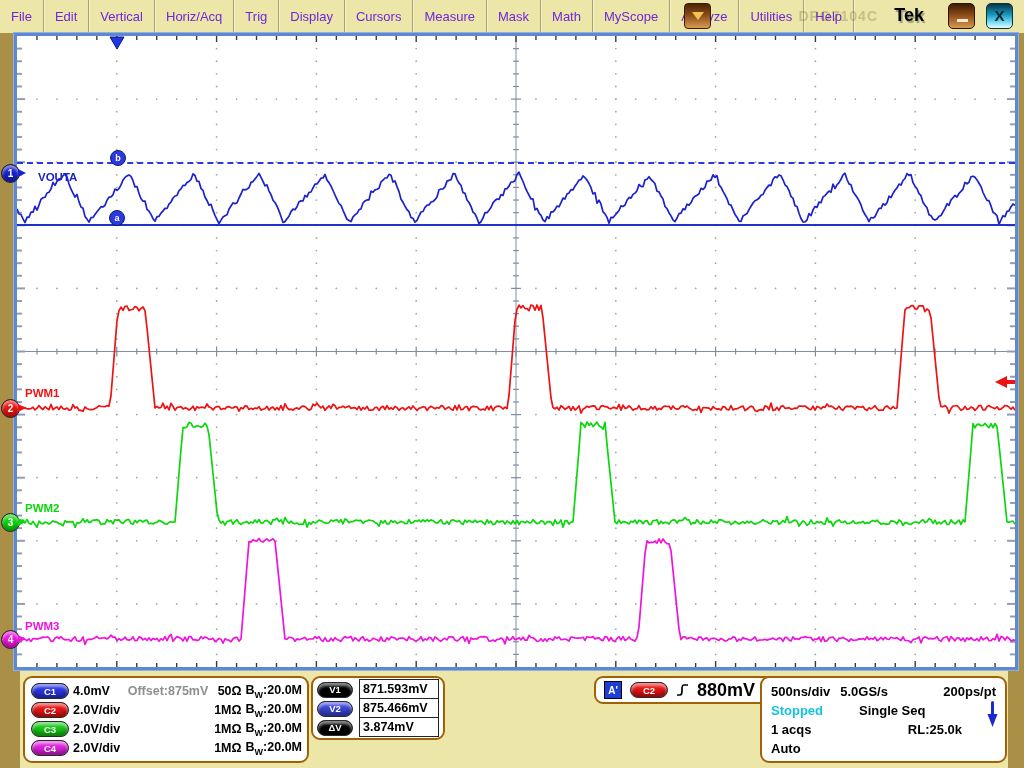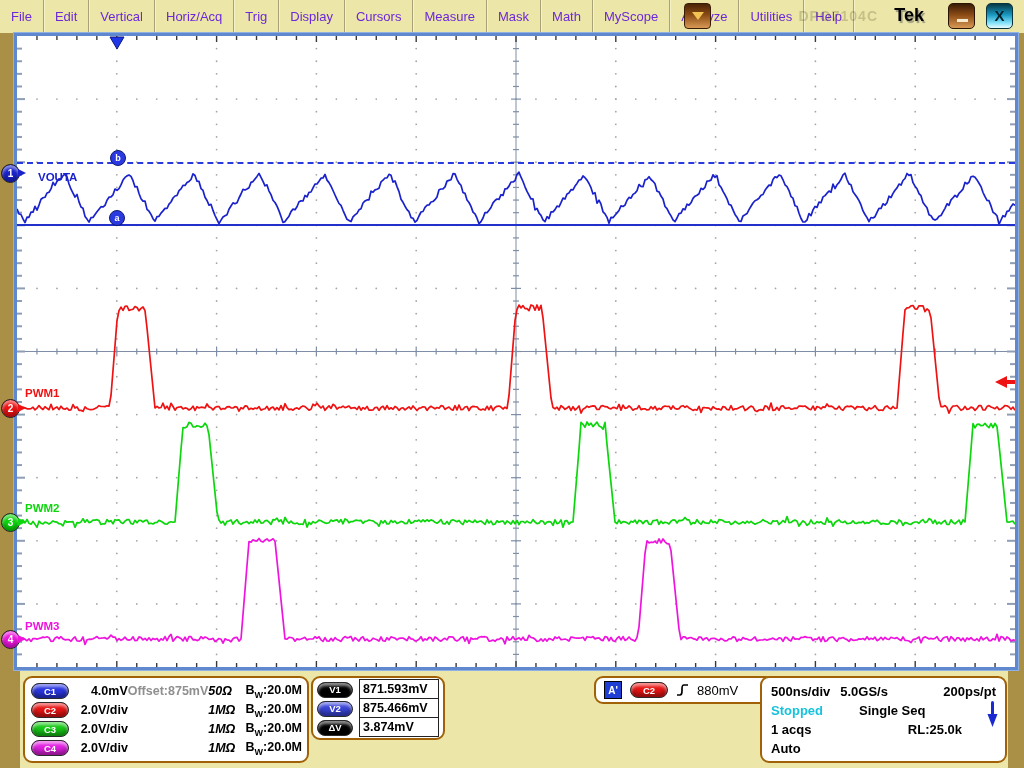--- a/index.html
+++ b/index.html
@@ -37,33 +37,33 @@
   .chbal .arr{position:absolute;left:16px;top:4px;width:0;height:0;border-top:4px solid transparent;
               border-bottom:4px solid transparent;}
   
   .bottom-bar{position:absolute;left:20px;top:671px;width:988px;height:97px;background:#ece7a9;}
   .panel{position:absolute;background:#fff;border:2px solid #a16207;border-radius:9px;box-sizing:border-box;}
   .ch-panel{left:3px;top:5px;width:286px;height:87px;padding:4px 5px 4px 6px;display:flex;flex-direction:column;justify-content:space-between;}
   .ch-row{display:flex;align-items:center;height:18px;font-size:12.5px;font-weight:bold;white-space:nowrap;}
   .pill{width:36px;height:14px;border-radius:8px;color:#fff;font-size:9.5px;font-weight:bold;flex:0 0 36px;
         display:flex;align-items:center;justify-content:center;border:1px solid #2b2b2b;
         box-shadow:inset 0 3px 3px rgba(255,255,255,0.55),inset 0 -4px 4px rgba(0,0,0,0.38);}
-  .ch-scale{width:56px;margin-left:4px;text-align:right;}
+  .ch-scale{width:56px;margin-left:4px;}
   .ch-offset{width:82px;color:#8f8f8f;}
-  .ch-imp{width:34px;text-align:left;font-style:italic;}
+  .ch-imp{width:34px;text-align:right;}
   .ch-bw{margin-left:4px;}
   .ch-bw sub{font-size:9px;}
   .cur-panel{left:291px;top:5px;width:134px;height:64px;padding:2px 4px;display:flex;flex-direction:column;justify-content:space-between;}
   .cur-row{display:flex;align-items:center;height:19px;}
   .cur-val{flex:1;border:1px solid #222;height:18px;margin-left:6px;font-size:12.5px;font-weight:bold;
            display:flex;align-items:center;padding-left:3px;margin-top:-1px;background:#fff;}
   .trig-panel{left:574px;top:5px;width:181px;height:28px;display:flex;align-items:center;padding:0 8px;gap:8px;}
   .trig-badge{width:16px;height:16px;background:#1f3fd4;color:#fff;font-size:10px;font-weight:bold;flex:0 0 16px;
               display:flex;align-items:center;justify-content:center;border:1px solid #000;}
-  .trig-level{font-size:13px;font-weight:normal;}
+  .trig-level{font-size:18px;font-weight:bold;}
   .tb-panel{left:740px;top:5px;width:247px;height:87px;padding:4px 9px;}
   .tb-row{display:flex;align-items:center;height:19px;font-size:13px;font-weight:bold;white-space:nowrap;}
   .tb-rate{margin-left:10px;}
   .tb-res{margin-left:auto;}
   .tb-status{color:#17c3dc;}
   .tb-mode{margin-left:36px;}
   .tb-rl{margin-left:auto;margin-right:34px;}
   .thermo{position:absolute;right:6px;top:22px;}
 </style>
 </head>

